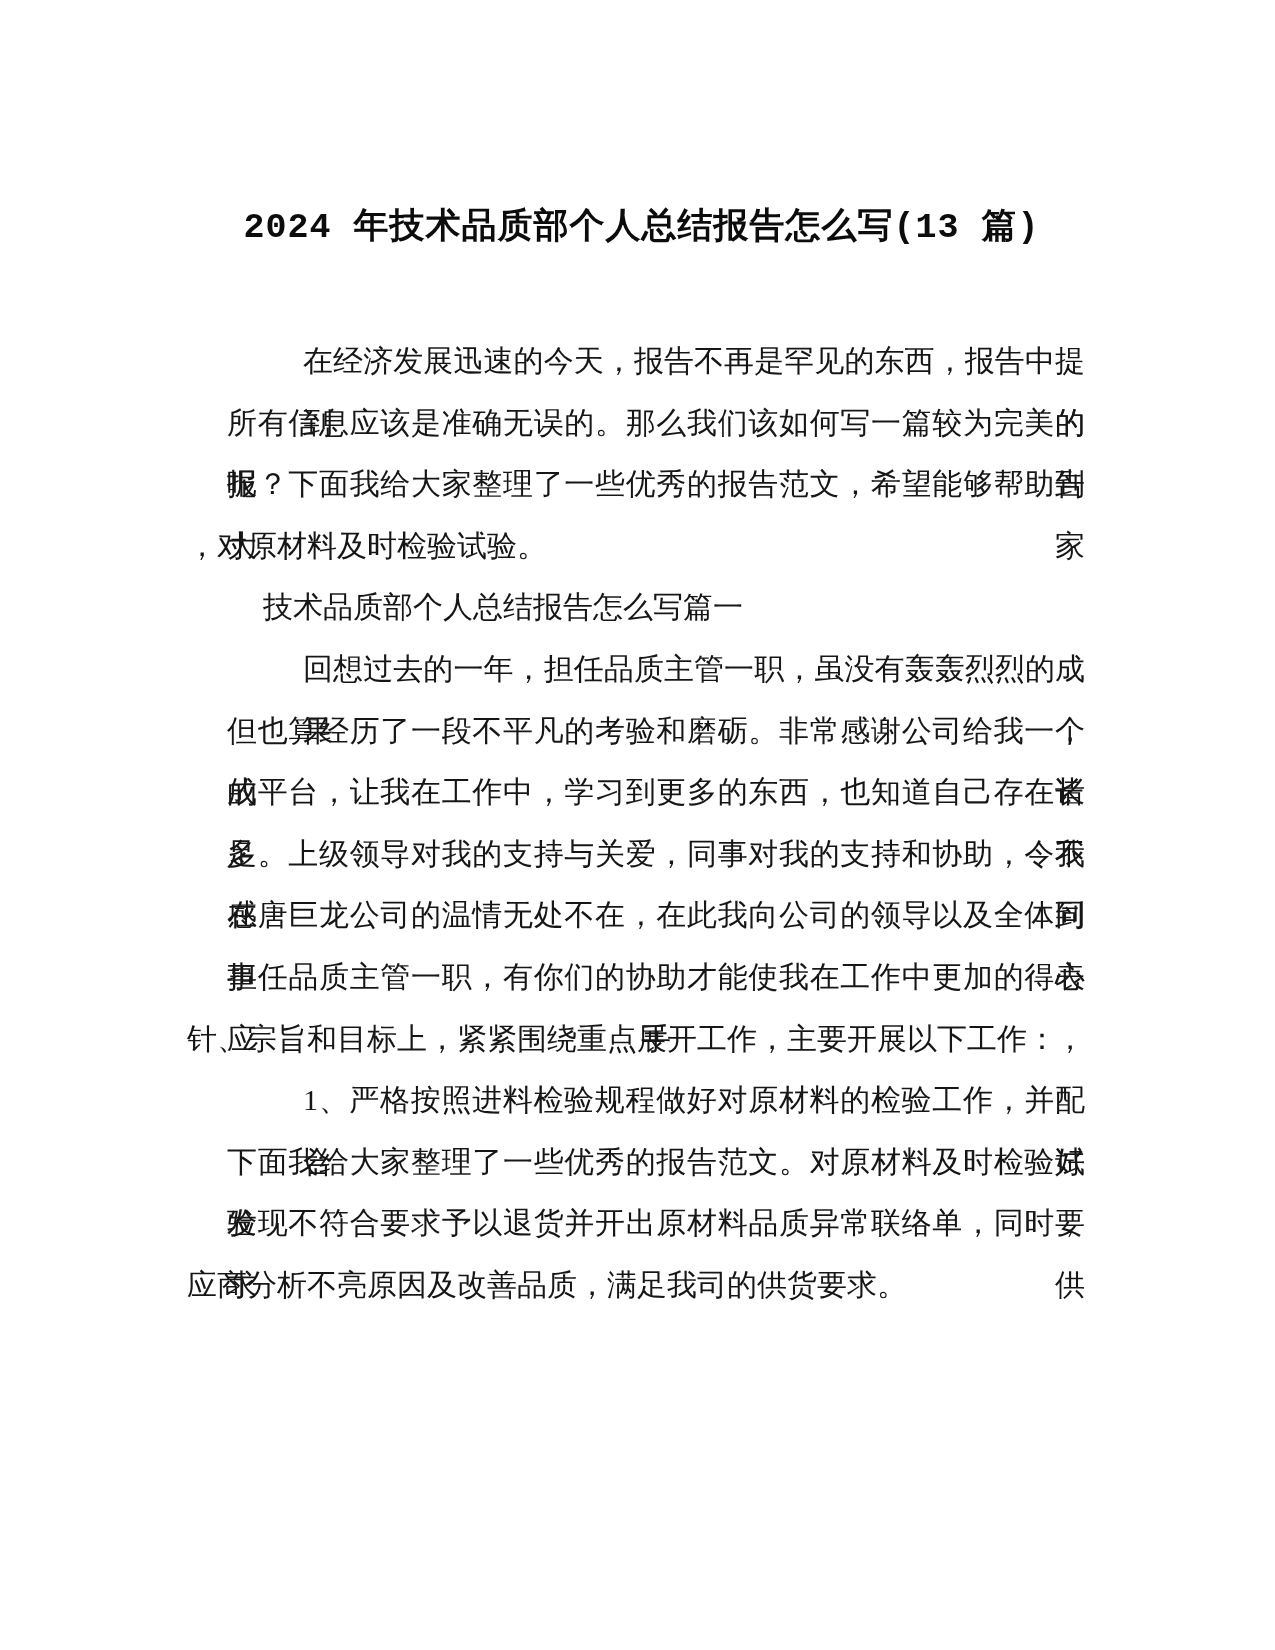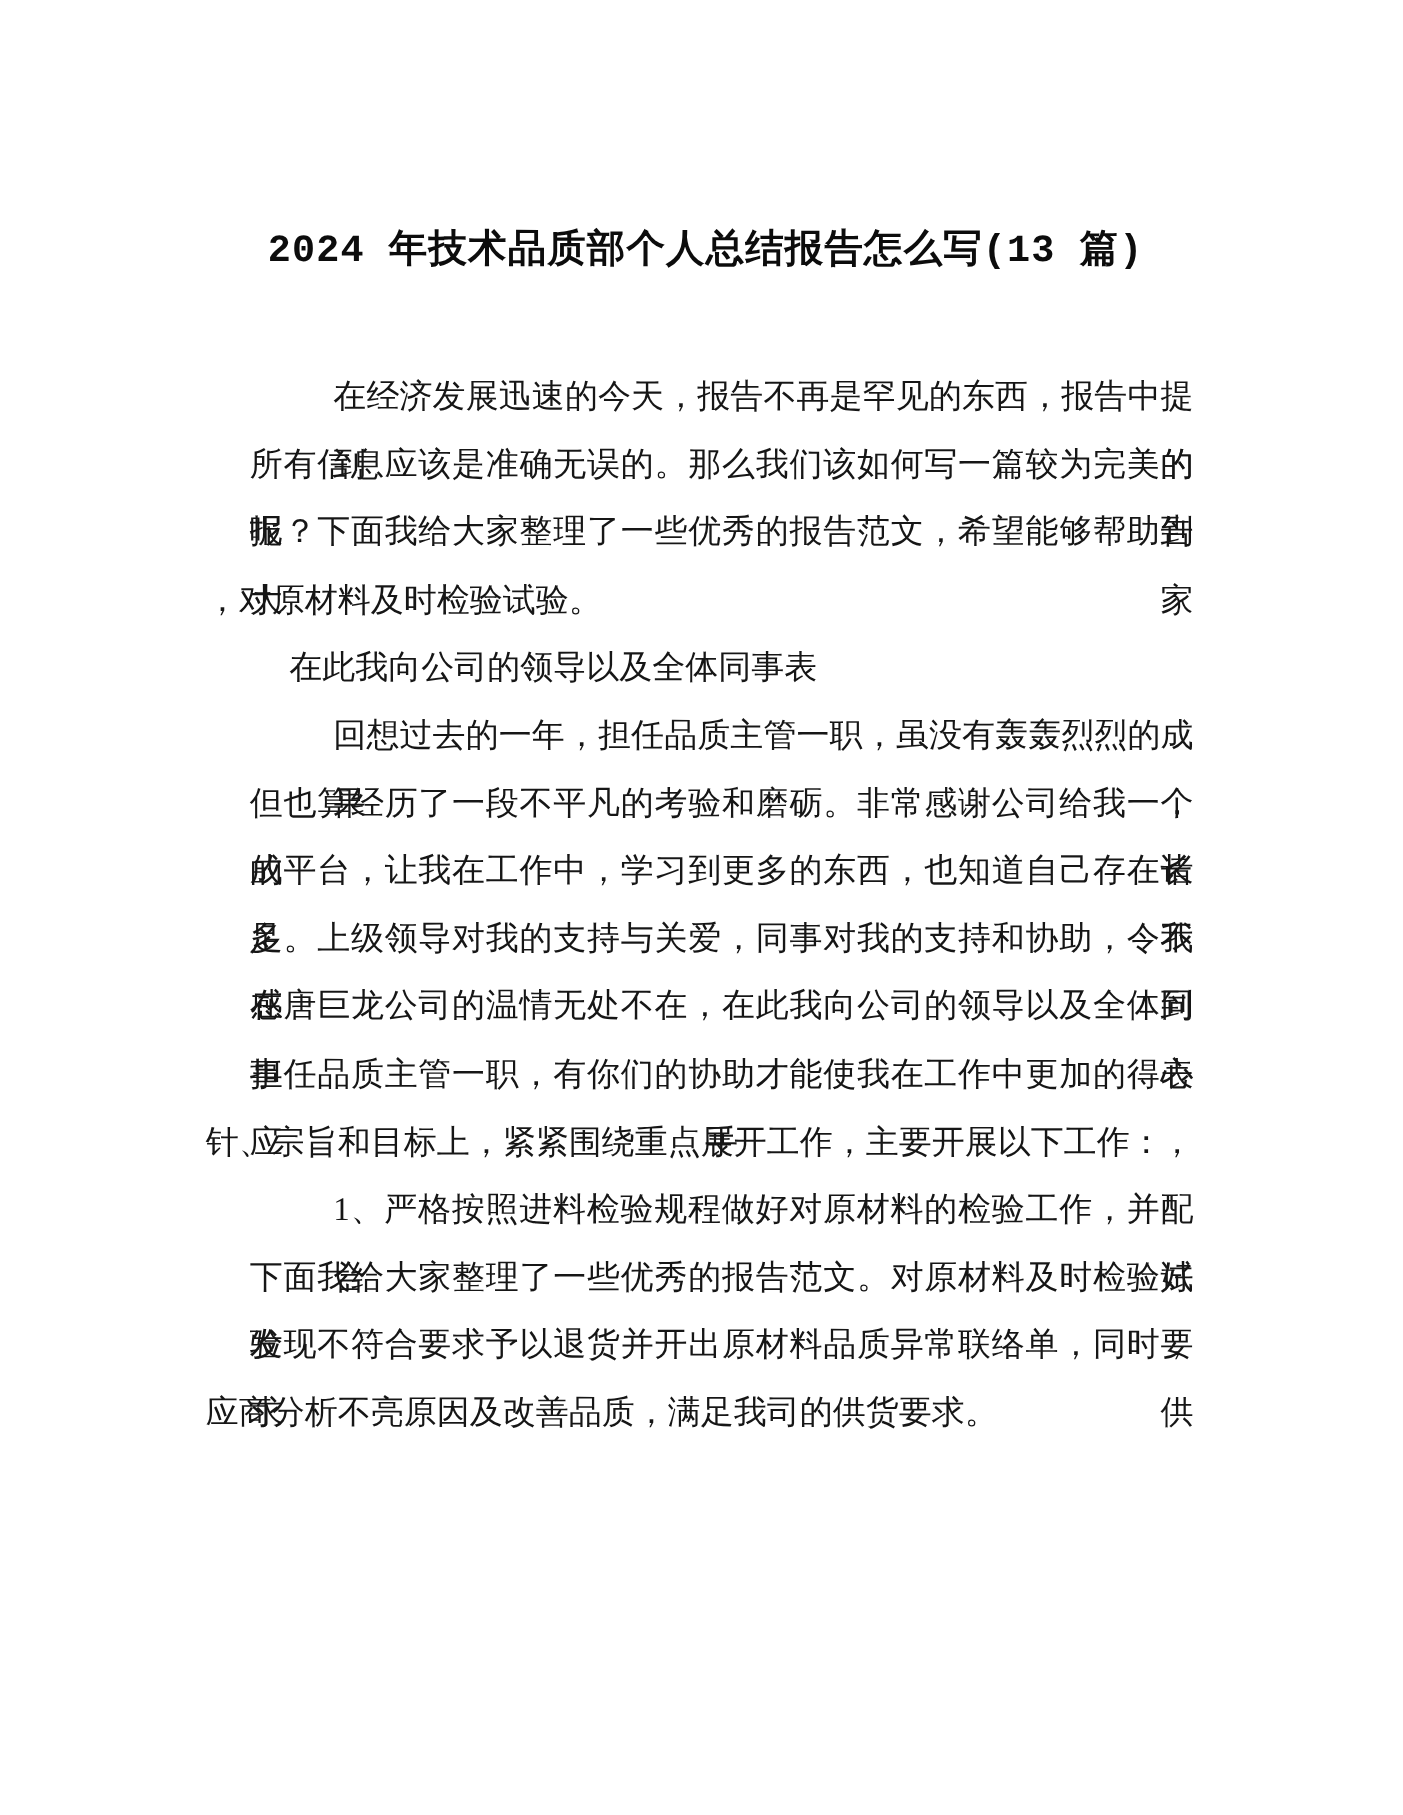--- a/index.html
+++ b/index.html
@@ -60,21 +60,21 @@
 
 <div class="page">
 
   <h1 class="doc-title">2024 年技术品质部个人总结报告怎么写(13 篇)</h1>
 
   <div class="doc-body">
     <div class="line indent fill">在经济发展迅速的今天，报告不再是罕见的东西，报告中提到的</div>
     <div class="line fill">所有信息应该是准确无误的。那么我们该如何写一篇较为完美的报告</div>
     <div class="line fill">呢？下面我给大家整理了一些优秀的报告范文，希望能够帮助到大家</div>
     <div class="line">，对原材料及时检验试验。</div>
-    <div class="line indent">在此我向公司的领导以及全体同事表</div>
+    <div class="line indent">技术品质部个人总结报告怎么写篇一</div>
     <div class="line indent fill">回想过去的一年，担任品质主管一职，虽没有轰轰烈烈的成果，</div>
     <div class="line fill">但也算经历了一段不平凡的考验和磨砺。非常感谢公司给我一个成长</div>
     <div class="line fill">的平台，让我在工作中，学习到更多的东西，也知道自己存在诸多不</div>
     <div class="line fill">足。上级领导对我的支持与关爱，同事对我的支持和协助，令我感到</div>
     <div class="line fill">在唐巨龙公司的温情无处不在，在此我向公司的领导以及全体同事表</div>
     <div class="line fill">担任品质主管一职，有你们的协助才能使我在工作中更加的得心应手，</div>
     <div class="line">针、宗旨和目标上，紧紧围绕重点展开工作，主要开展以下工作：</div>
     <div class="line indent fill">1、严格按照进料检验规程做好对原材料的检验工作，并配合好</div>
     <div class="line fill">下面我给大家整理了一些优秀的报告范文。对原材料及时检验试验，</div>
     <div class="line fill">发现不符合要求予以退货并开出原材料品质异常联络单，同时要求供</div>

